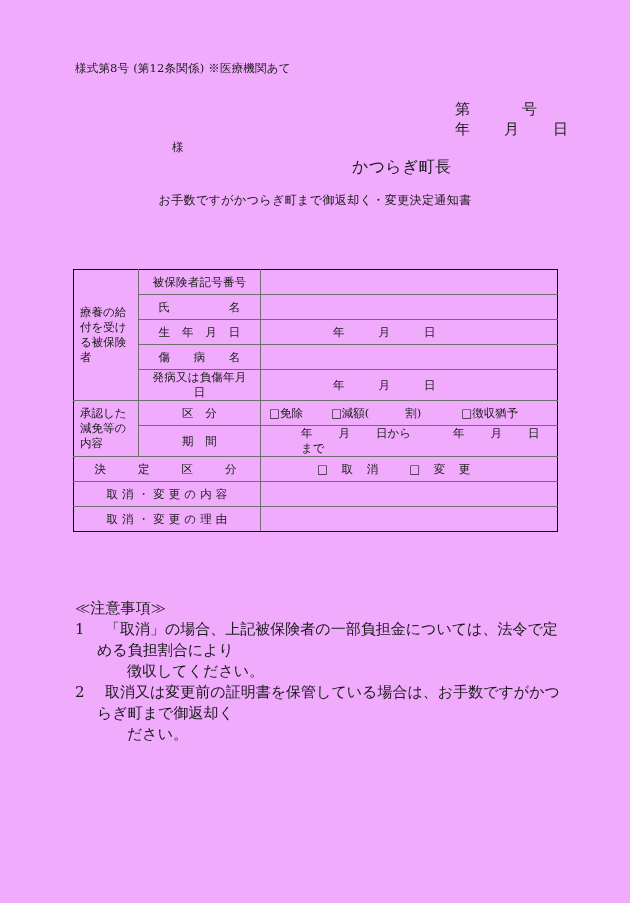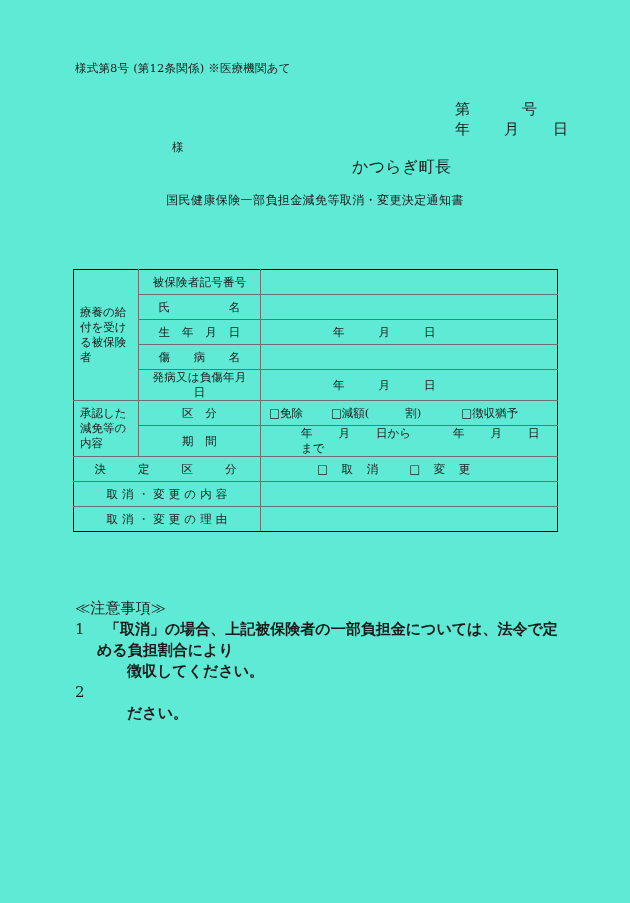--- a/index.html
+++ b/index.html
@@ -14,21 +14,21 @@
     font-family: "DejaVu Serif", "Liberation Serif", serif;
     color: #1a1a1a;
     font-size: 11px;
     overflow: hidden;
   }
   .page {
     position: absolute;
     left: 0; top: 0;
     width: 630px;
     height: 903px;
-    background: #5eead4;
+    background: #f0abfc;
   }
 
   
   .form-code {
     position: absolute;
     left: 75px;
     top: 61px;
     font-size: 11.5px;
     letter-spacing: 0.2px;
     white-space: nowrap;
@@ -146,21 +146,21 @@
     position: absolute;
     left: 75px;
     top: 598px;
     width: 490px;
     font-size: 15px;
     line-height: 21px;
   }
   .notes .head { letter-spacing: 0.2px; }
   .note-row { display: flex; }
   .note-num { width: 22px; flex: none; }
-  .note-body { flex: 1; font-weight: bold; }
+  .note-body { flex: 1; }
   .note-cont { padding-left: 30px; }
   .note-lead { display: inline-block; width: 8px; }
 </style>
 </head>
 <body>
 
 <div class="page">
 
   <div class="form-code">様式第8号 (第12条関係) ※医療機関あて</div>
 
@@ -169,21 +169,21 @@
       <span>第</span><span class="sp-wide"></span><span>号</span>
     </div>
     <div class="line">
       <span>年</span><span class="sp-mid"></span><span>月</span><span class="sp-mid"></span><span>日</span>
     </div>
   </div>
 
   <div class="addressee">様</div>
   <div class="issuer">かつらぎ町長</div>
 
-  <div class="doc-title">国民健康保険一部負担金減免等取消・変更決定通知書</div>
+  <div class="doc-title">お手数ですがかつらぎ町まで御返却く・変更決定通知書</div>
 
 
   <table class="form-table">
     <colgroup>
       <col class="col-a">
       <col class="col-b">
       <col>
     </colgroup>
     <tbody>
       <tr>
@@ -248,19 +248,19 @@
     <div class="note-row">
       <div class="note-num">1</div>
       <div class="note-body">
         <span class="note-lead"></span><span>「取消」の場合、上記被保険者の一部負担金については、法令で定める負担割合により</span>
         <div class="note-cont">徴収してください。</div>
       </div>
     </div>
     <div class="note-row">
       <div class="note-num">2</div>
       <div class="note-body">
-        <span class="note-lead"></span>
+        <span class="note-lead"></span><span>取消又は変更前の証明書を保管している場合は、お手数ですがかつらぎ町まで御返却く</span>
         <div class="note-cont">ださい。</div>
       </div>
     </div>
   </div>
 
 </div>
 
 </body></html>

